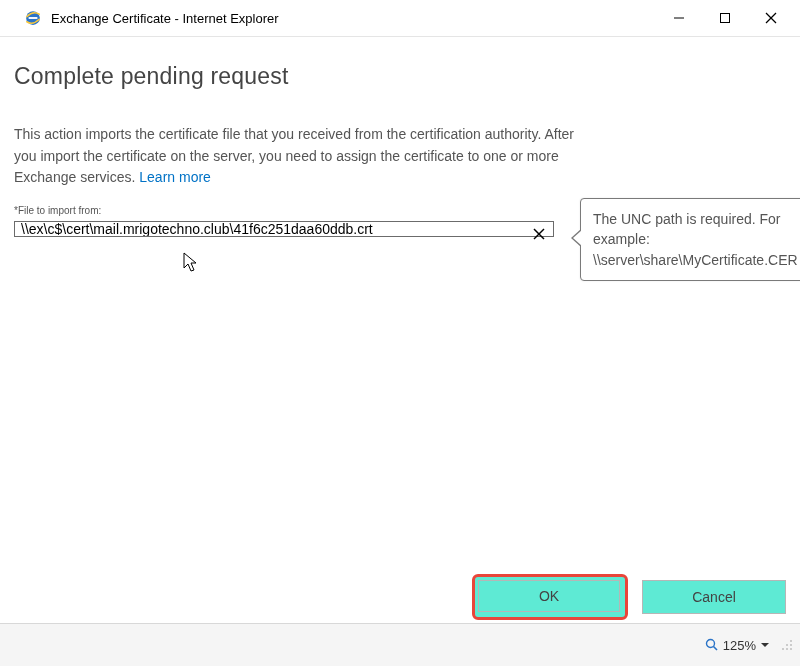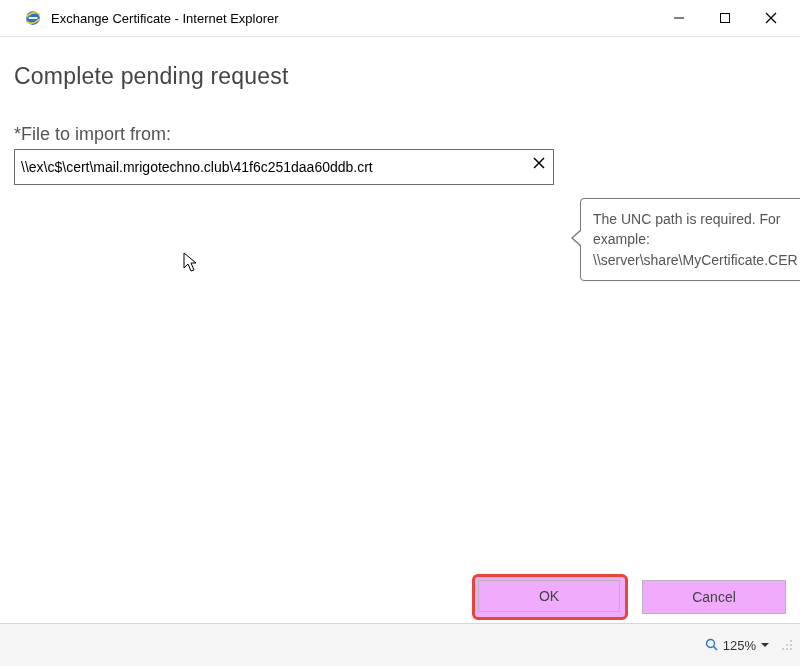--- a/index.html
+++ b/index.html
@@ -6,30 +6,30 @@
     .titlebar { height: 36px; border-bottom: 1px solid #e5e5e5; display: flex; align-items: center; padding: 0 6px 0 23px; position: relative; }
     .titlebar .icon { width: 20px; height: 20px; margin-right: 8px; flex: 0 0 auto; }
     .titlebar .title { font-size: 13px; color: #000; flex: 1; }
     .winctrl { display: flex; gap: 0; }
     .winbtn { width: 46px; height: 30px; display: flex; align-items: center; justify-content: center; cursor: pointer; }
     .winbtn svg { display: block; }
     .content { padding: 26px 14px 0 14px; position: relative; }
     h1.page-title { font-size: 23px; font-weight: 300; color: #444; margin: 0 0 34px 0; letter-spacing: 0.2px; }
     .instruction { font-size: 14px; color: #555; line-height: 1.55; max-width: 560px; margin-bottom: 16px; }
     .learn-more { color: #0072c6; text-decoration: none; cursor: pointer; }
-    .field-label { font-size: 18px; color: #555; margin-bottom: 4px; }
+    .field-label { font-size: 10px; color: #555; margin-bottom: 4px; }
     .inputwrap { position: relative; width: 540px; }
-    .textinput { width: 540px; height: 36px; box-sizing: border-box; border: 1px solid #6b6b6b; padding: 0 28px 0 6px; font-size: 14px; font-family: inherit; color: #000; outline: none; }
+    .textinput { width: 540px; height: 16px; box-sizing: border-box; border: 1px solid #6b6b6b; padding: 0 28px 0 6px; font-size: 14px; font-family: inherit; color: #000; outline: none; }
     .clearx { position: absolute; right: 6px; top: 5px; width: 18px; height: 18px; cursor: pointer; display: flex; align-items: center; justify-content: center; font-size: 15px; color: #000; }
     .cursor-arrow { position: absolute; top: 252px; left: 183px; pointer-events: none; }
     .tooltip { position: absolute; top: 198px; left: 580px; width: 198px; border: 1px solid #7a7a7a; border-radius: 4px; background: #fff; padding: 10px 12px; font-size: 14px; color: #555; line-height: 1.45; box-shadow: 0 0 2px rgba(0,0,0,0.1); }
     .tooltip::before { content: ""; position: absolute; left: -10px; top: 30px; width: 0; height: 0; border-top: 9px solid transparent; border-bottom: 9px solid transparent; border-right: 10px solid #7a7a7a; }
     .tooltip::after { content: ""; position: absolute; left: -8px; top: 31px; width: 0; height: 0; border-top: 8px solid transparent; border-bottom: 8px solid transparent; border-right: 9px solid #fff; }
     .buttonbar { position: absolute; bottom: 46px; right: 14px; display: flex; gap: 14px; align-items: center; }
-    .btn { width: 144px; height: 34px; border: 1px solid #b6b6b6; background: #f0abfc; font-size: 14px; color: #444; font-family: inherit; cursor: pointer; }
+    .btn { width: 144px; height: 34px; border: 1px solid #b6b6b6; background: #5eead4; font-size: 14px; color: #444; font-family: inherit; cursor: pointer; }
     .btn.primary-outline-wrap { position: relative; padding: 4px; border: 3px solid #e9453a; border-radius: 6px; }
     .btn.primary-outline-wrap button { width: 142px; height: 32px; }
     .statusbar { position: absolute; bottom: 0; left: 0; right: 0; height: 26px; border-top: 1px solid #d8d8d8; background: #f5f5f5; display: flex; align-items: center; justify-content: flex-end; padding: 8px 6px; gap: 10px; font-size: 13px; color: #333; }
     .zoom { display: flex; align-items: center; gap: 4px; }
     .resize-grip { width: 14px; height: 14px; opacity: 0.5; }
     .ie-icon-e { fill:#2b74c7; }
   </style>
 </head>
 <body>
 
@@ -60,20 +60,23 @@
           <line x1="1" y1="1" x2="11" y2="11" stroke="#000" stroke-width="1.3"></line>
           <line x1="11" y1="1" x2="1" y2="11" stroke="#000" stroke-width="1.3"></line>
         </svg>
     </div>
   </div>
 </div>
 
 <div class="content">
   <h1 class="page-title">Complete pending request</h1>
 
+  <div class="instruction">
+    <span>This action imports the certificate file that you received from the certification authority. After you import the certificate on the server, you need to assign the certificate to one or more Exchange services. </span><a class="learn-more">Learn more</a>
+  </div>
 
   <div class="field-label">*File to import from:</div>
   <div class="inputwrap">
     <input type="text" class="textinput" value="\\ex\c$\cert\mail.mrigotechno.club\41f6c251daa60ddb.crt" style="">
     <span class="clearx">
       <svg width="12" height="12">
           <line x1="1" y1="1" x2="11" y2="11" stroke="#000" stroke-width="1.5"></line>
           <line x1="11" y1="1" x2="1" y2="11" stroke="#000" stroke-width="1.5"></line>
         </svg>
     </span>

